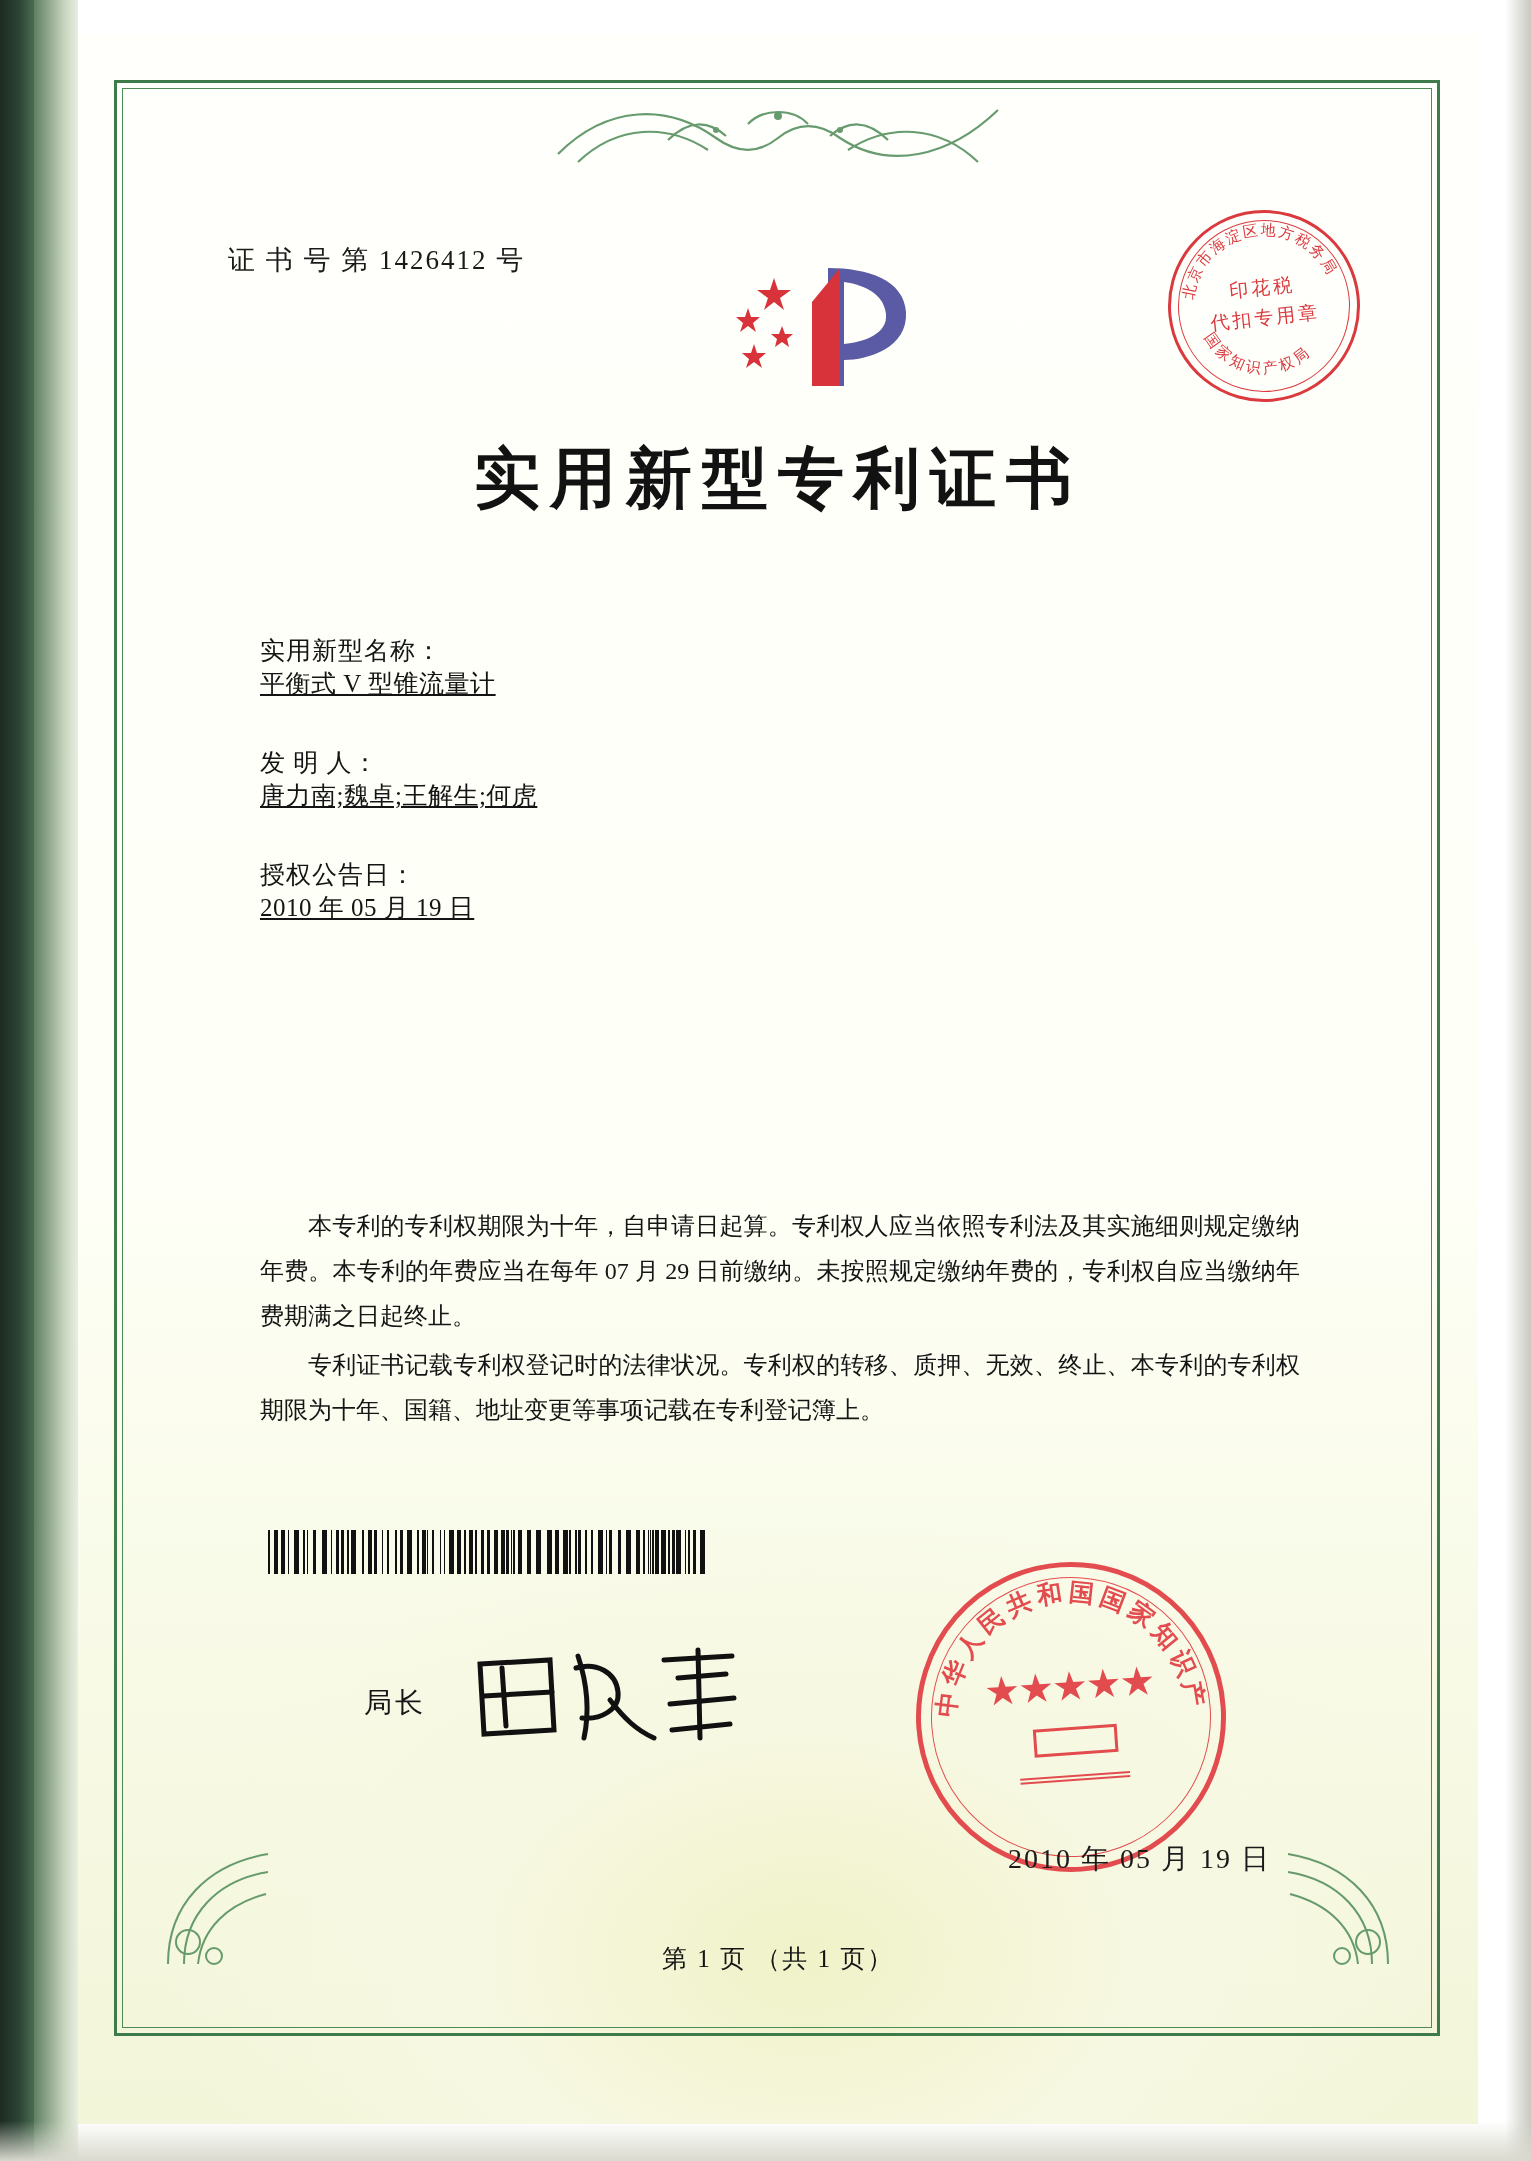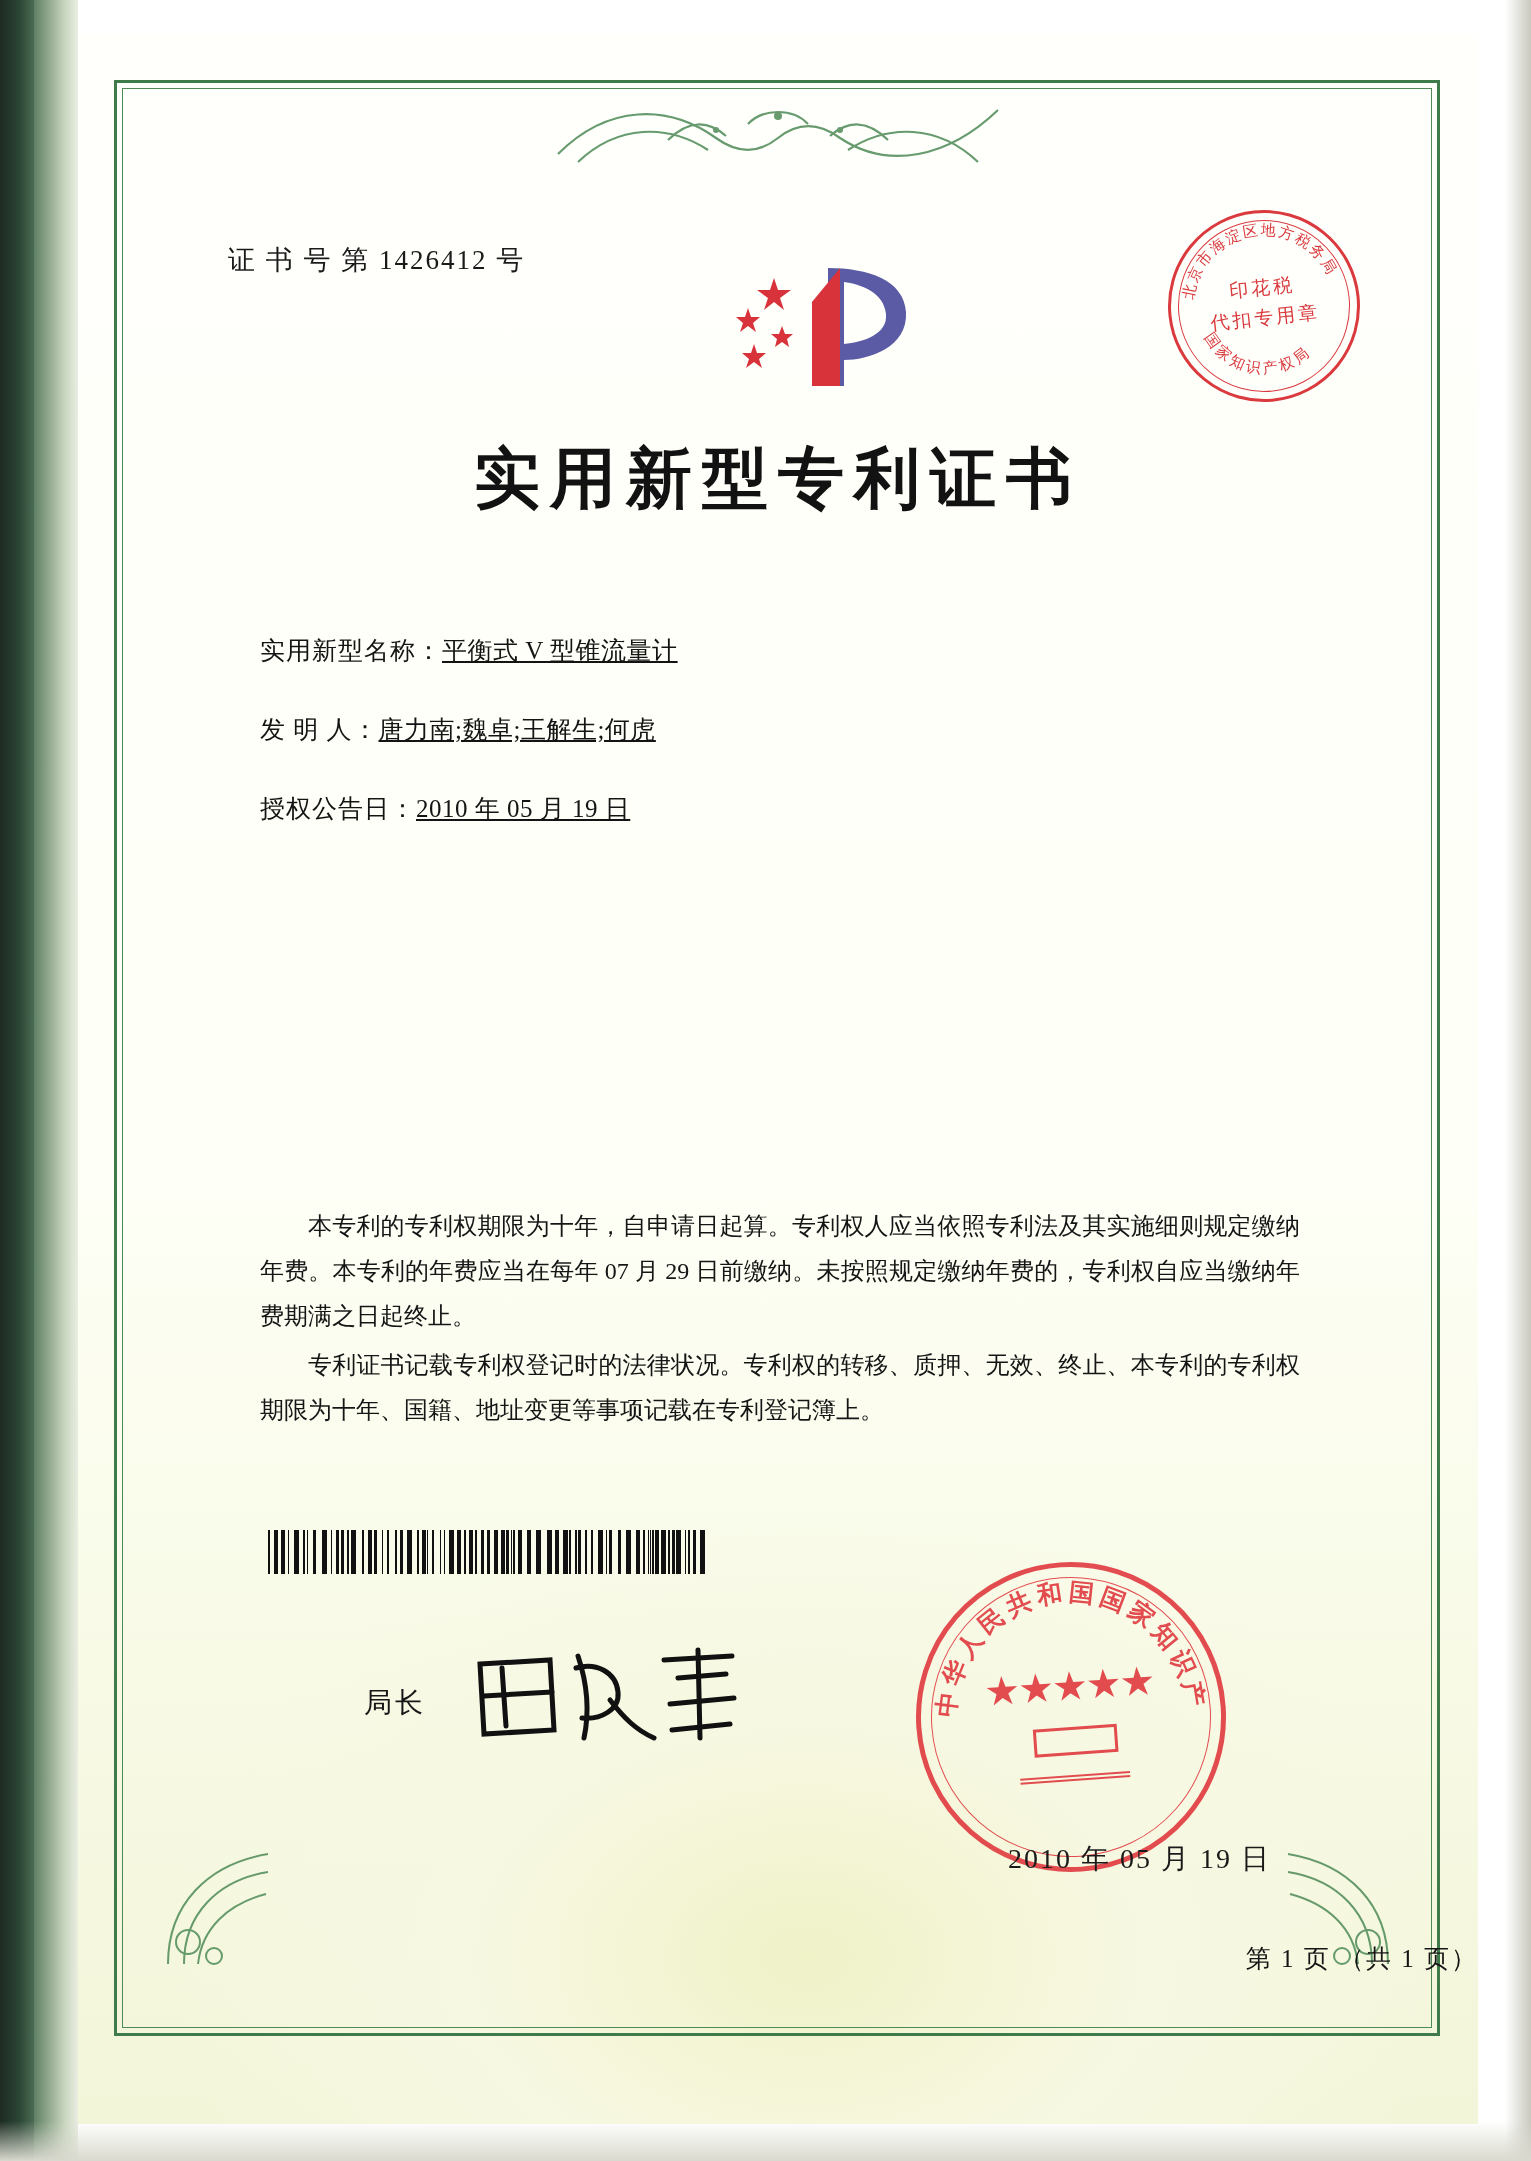--- a/index.html
+++ b/index.html
@@ -165,20 +165,21 @@
     top: 600px;
     width: 1080px;
     font-size: 25px;
     color: #141414;
   }
   .frow {
     display: flex;
     align-items: baseline;
     margin-bottom: 46px;
     white-space: nowrap;
+    flex-direction: column;
   }
   .flabel {
     letter-spacing: 1px;
   }
   .fvalue {
     letter-spacing: .5px;
     text-decoration: underline;
   }
 
   
@@ -282,21 +283,21 @@
     top: 1806px;
     font-size: 28px;
     letter-spacing: 2px;
     color: #1a1a1a;
   }
 
   .page-footer {
     position: absolute;
     left: 0; right: 0;
     top: 1908px;
-    text-align: right;
+    text-align: center;
     font-size: 25px;
     letter-spacing: 2px;
     color: #141414;
   }
 </style>
 </head>
 <body>
 
 <div id="scan">
 

